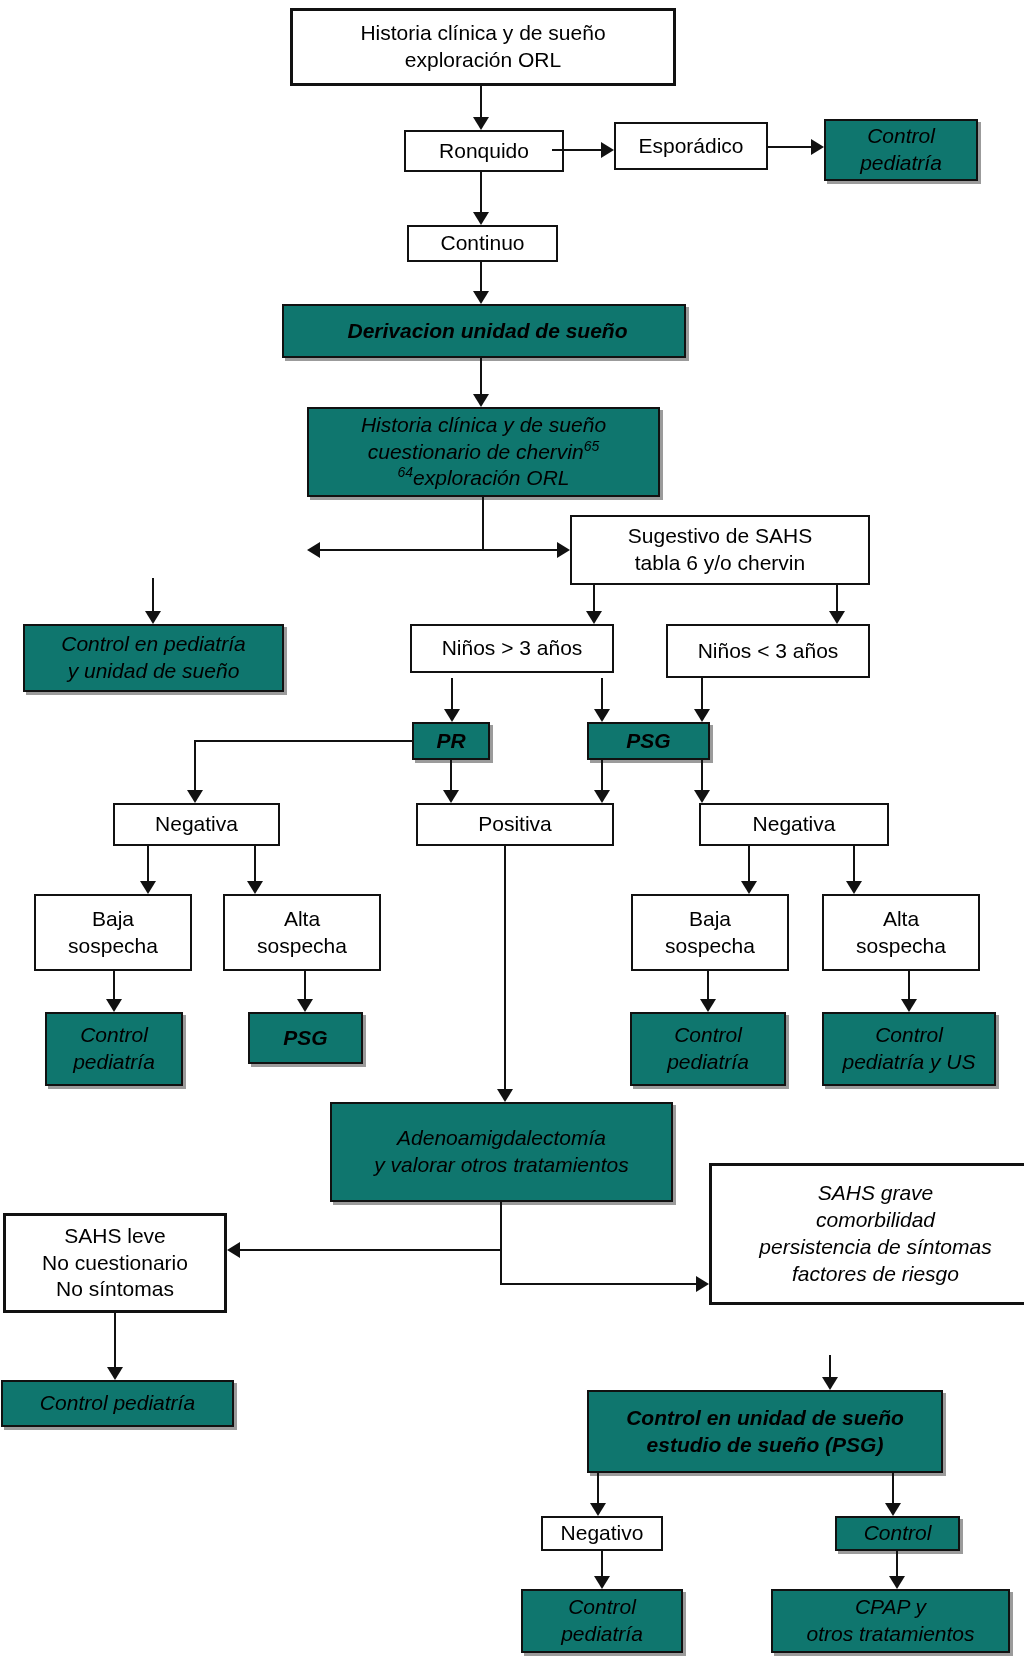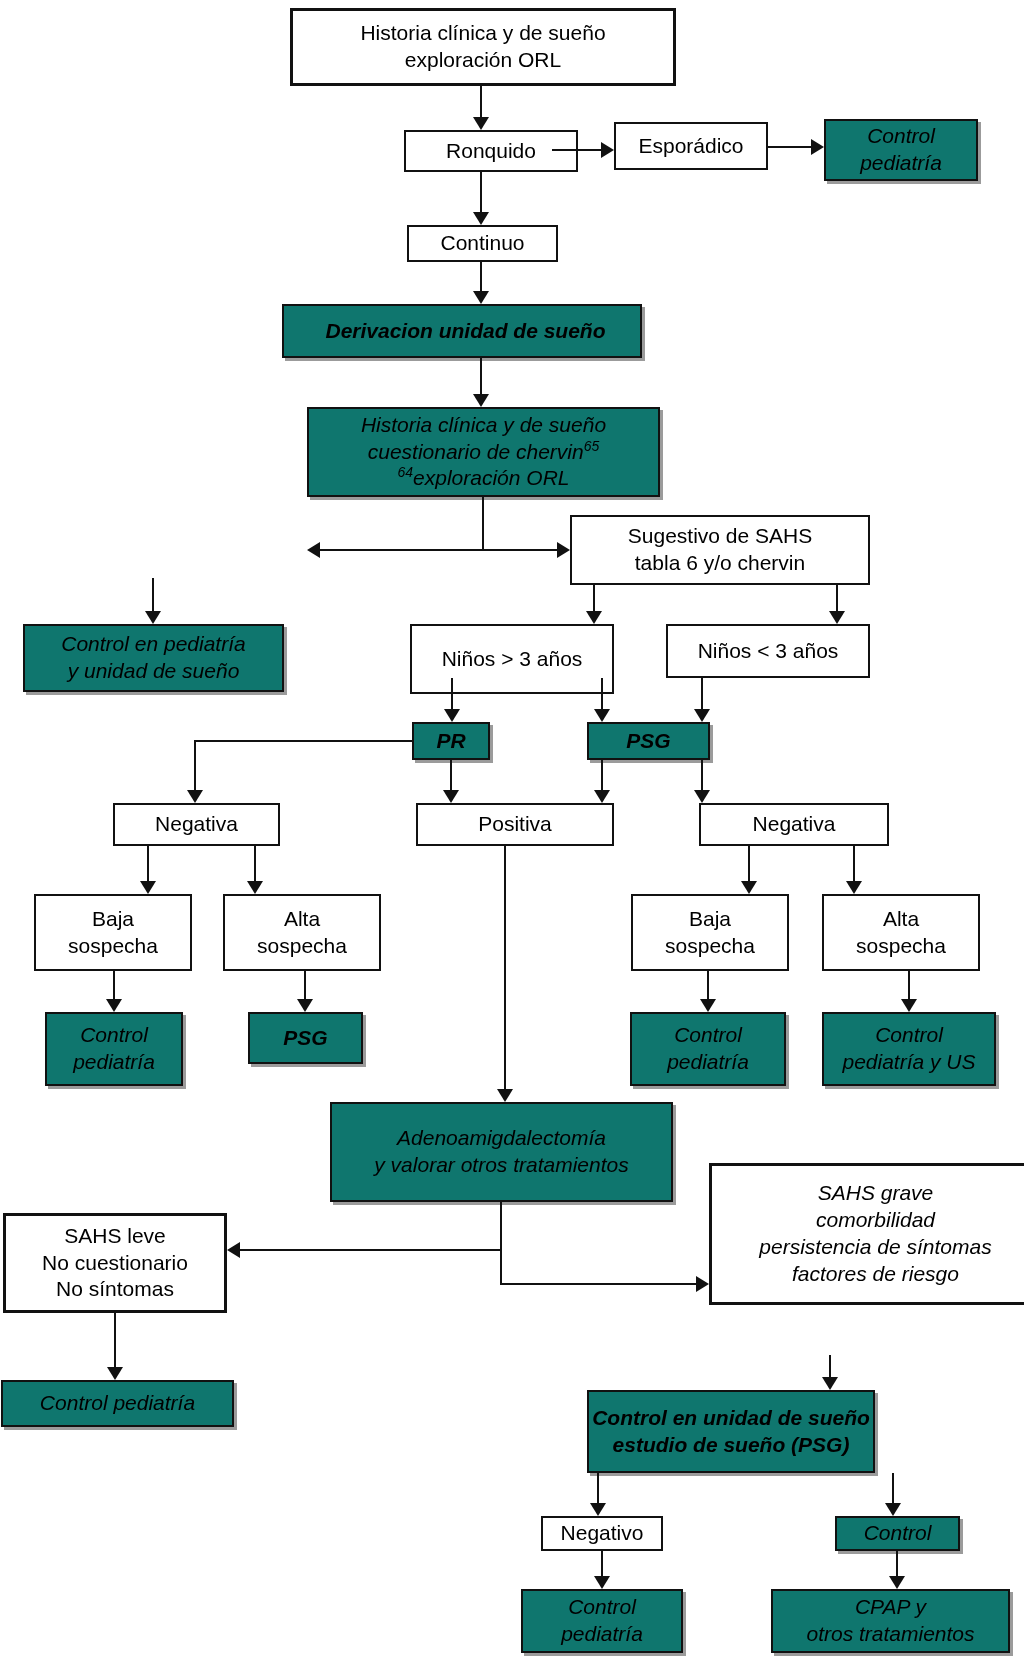--- a/index.html
+++ b/index.html
@@ -39,47 +39,47 @@
   sup{font-size:14px;line-height:0;}
 </style>
 </head>
 <body>
 
 <div id="canvas">
 
   <div class="node b3" style="left:290px;top:8px;width:386px;height:78px;"><span>Historia clínica y de sueño
 exploración ORL</span></div>
 
-  <div class="node" style="left:404px;top:130px;width:174px;height:42px;"><span>Ronquido</span></div>
+  <div class="node" style="left:404px;top:130px;width:160px;height:42px;"><span>Ronquido</span></div>
 
   <div class="node" style="left:614px;top:122px;width:154px;height:48px;"><span>Esporádico</span></div>
 
   <div class="node gray" style="left:824px;top:119px;width:154px;height:62px;"><span>Control
 pediatría</span></div>
 
   <div class="node" style="left:407px;top:225px;width:151px;height:37px;"><span>Continuo</span></div>
 
-  <div class="node gray bold" style="left:282px;top:304px;width:360px;height:54px;padding-left:7px;"><span>Derivacion unidad de sueño</span></div>
+  <div class="node gray bold" style="left:282px;top:304px;width:404px;height:54px;padding-left:7px;"><span>Derivacion unidad de sueño</span></div>
 
   <div class="node gray" style="left:307px;top:407px;width:353px;height:90px;white-space:normal;">
     <div>
       <div><span>Historia clínica y de sueño</span></div>
       <div><span>cuestionario de chervin</span><sup>65</sup></div>
       <div><sup>64</sup><span>exploración ORL</span></div>
     </div>
   </div>
 
 
   <div class="node" style="left:570px;top:515px;width:300px;height:70px;"><span>Sugestivo de SAHS
 tabla 6 y/o chervin</span></div>
 
   <div class="node gray" style="left:23px;top:624px;width:261px;height:68px;"><span>Control en pediatría
 y unidad de sueño</span></div>
 
-  <div class="node" style="left:410px;top:624px;width:204px;height:70px;"><span>Niños &gt; 3 años</span></div>
+  <div class="node" style="left:410px;top:624px;width:204px;height:49px;"><span>Niños &gt; 3 años</span></div>
 
   <div class="node" style="left:666px;top:624px;width:204px;height:54px;"><span>Niños &lt; 3 años</span></div>
 
   <div class="node gray bold" style="left:412px;top:722px;width:78px;height:38px;"><span>PR</span></div>
 
   <div class="node gray bold" style="left:587px;top:722px;width:123px;height:38px;"><span>PSG</span></div>
 
   <div class="node" style="left:113px;top:803px;width:167px;height:43px;"><span>Negativa</span></div>
 
   <div class="node" style="left:416px;top:803px;width:198px;height:43px;"><span>Positiva</span></div>
@@ -116,21 +116,21 @@
 No cuestionario
 No síntomas</span></div>
 
   <div class="node b3" style="left:709px;top:1163px;width:333px;height:142px;font-style:italic;"><span>SAHS grave
 comorbilidad
 persistencia de síntomas
 factores de riesgo</span></div>
 
   <div class="node gray" style="left:1px;top:1380px;width:233px;height:47px;"><span>Control pediatría</span></div>
 
-  <div class="node gray bold" style="left:587px;top:1390px;width:288px;height:83px;text-align:center;"><span>Control en unidad de sueño
+  <div class="node gray bold" style="left:587px;top:1390px;width:356px;height:83px;text-align:center;"><span>Control en unidad de sueño
 estudio de sueño (PSG)</span></div>
 
   <div class="node" style="left:541px;top:1516px;width:122px;height:35px;"><span>Negativo</span></div>
 
   <div class="node gray" style="left:835px;top:1516px;width:125px;height:35px;"><span>Control</span></div>
 
   <div class="node gray" style="left:521px;top:1589px;width:162px;height:64px;"><span>Control
 pediatría</span></div>
 
   <div class="node gray" style="left:771px;top:1589px;width:239px;height:64px;"><span>CPAP y

